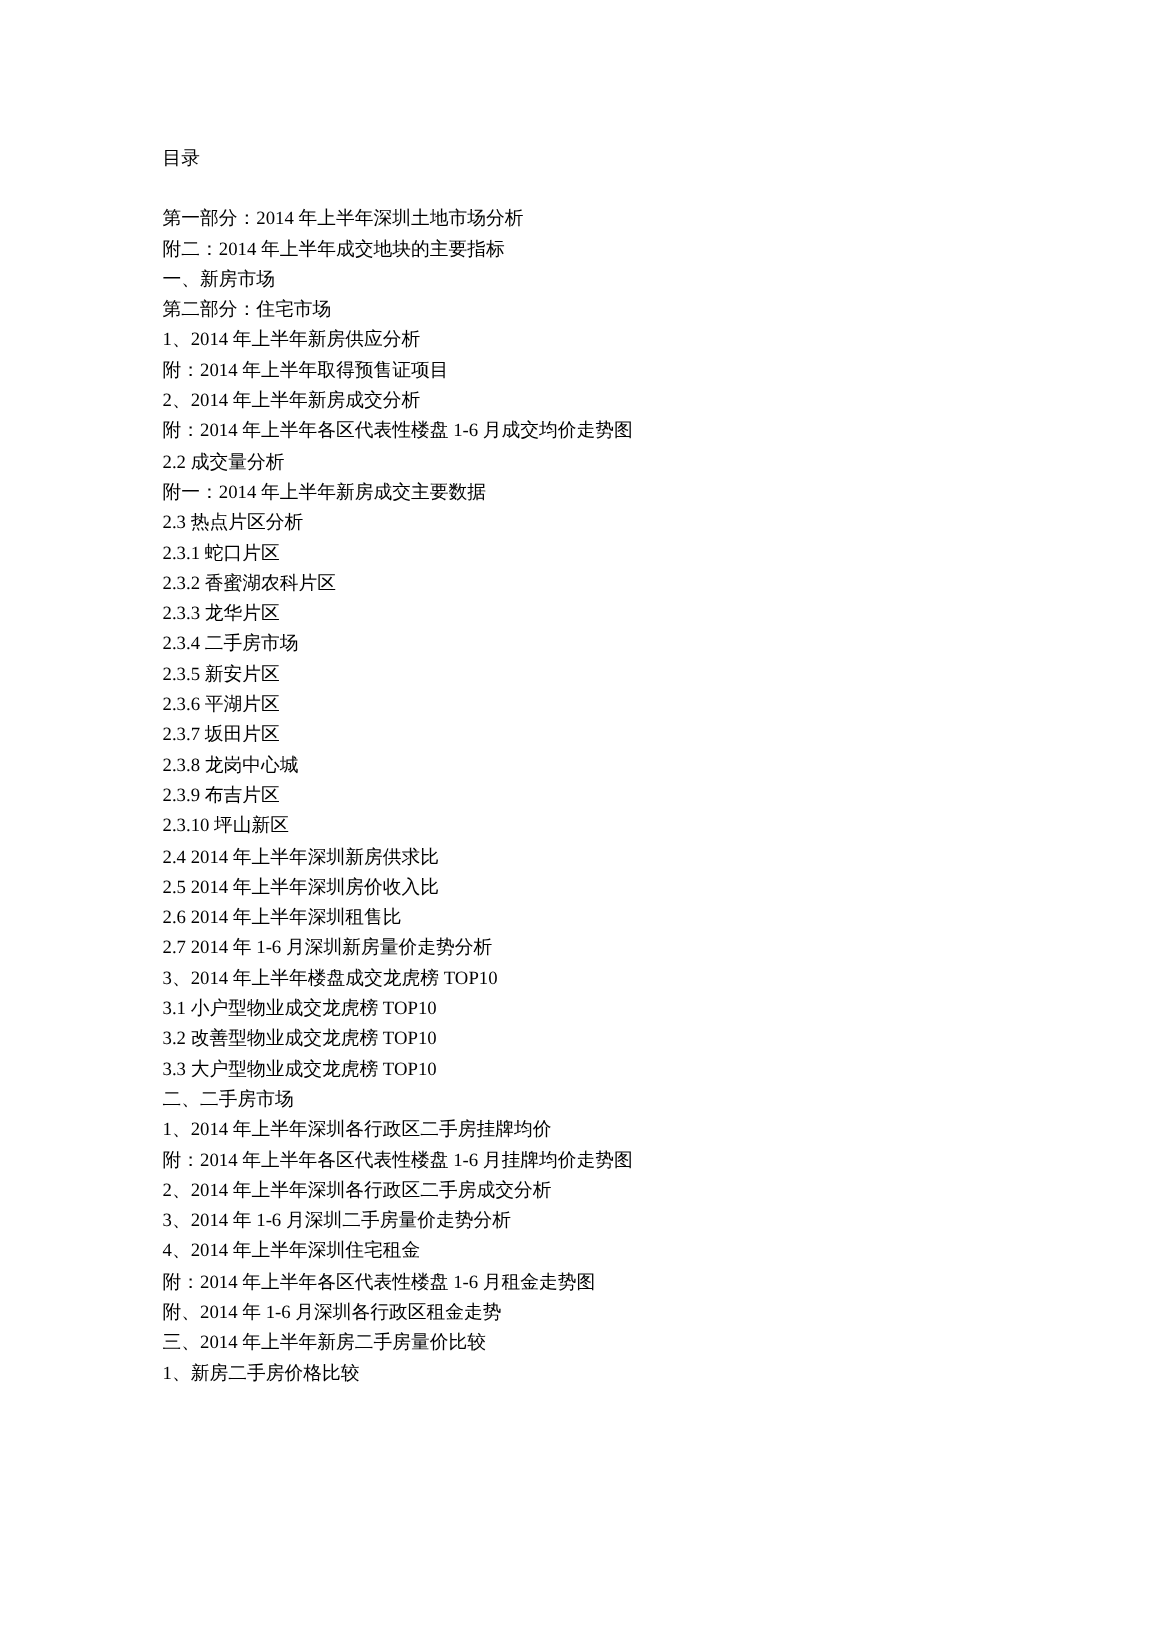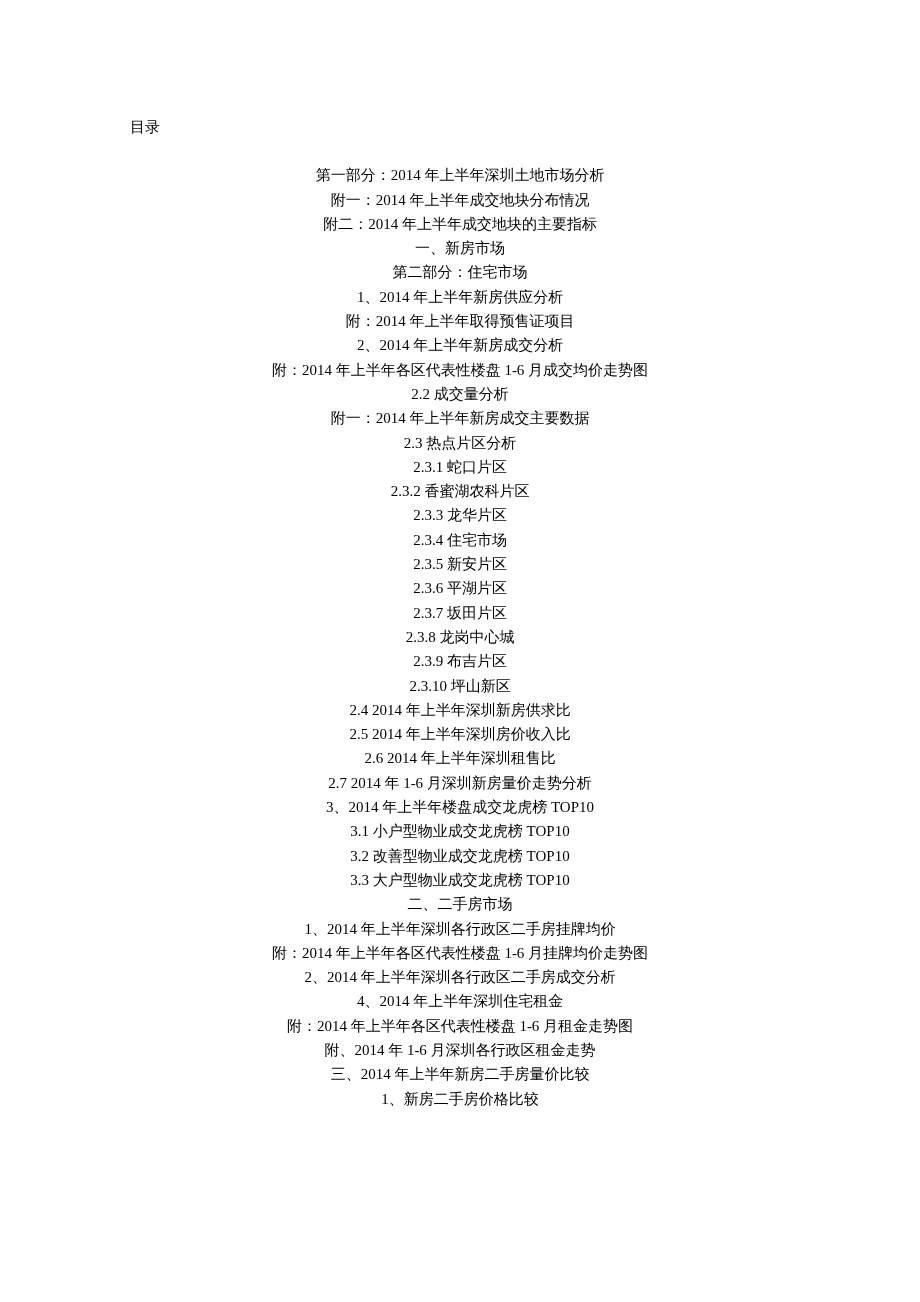--- a/index.html
+++ b/index.html
@@ -14,61 +14,60 @@
       color: #000000;
       width: 920px;
       padding: 115px 130px 50px 130px;
       line-height: 1.62;
     }
     .toc-title {
       margin-bottom: 24px;
     }
     .toc-line {
       white-space: nowrap;
-      text-align: center;
     }
   </style>
 </head>
 <body>
 
 <div class="toc-title">目录</div>
 
 <div>
   <div class="toc-line">第一部分：2014 年上半年深圳土地市场分析</div>
-  <div class="toc-line">附一：2014 年上半年成交地块分布情况</div>
   <div class="toc-line">附二：2014 年上半年成交地块的主要指标</div>
   <div class="toc-line">一、新房市场</div>
   <div class="toc-line">第二部分：住宅市场</div>
   <div class="toc-line">1、2014 年上半年新房供应分析</div>
   <div class="toc-line">附：2014 年上半年取得预售证项目</div>
   <div class="toc-line">2、2014 年上半年新房成交分析</div>
   <div class="toc-line">附：2014 年上半年各区代表性楼盘 1-6 月成交均价走势图</div>
   <div class="toc-line">2.2 成交量分析</div>
   <div class="toc-line">附一：2014 年上半年新房成交主要数据</div>
   <div class="toc-line">2.3 热点片区分析</div>
   <div class="toc-line">2.3.1 蛇口片区</div>
   <div class="toc-line">2.3.2 香蜜湖农科片区</div>
   <div class="toc-line">2.3.3 龙华片区</div>
-  <div class="toc-line">2.3.4 住宅市场</div>
+  <div class="toc-line">2.3.4 二手房市场</div>
   <div class="toc-line">2.3.5 新安片区</div>
   <div class="toc-line">2.3.6 平湖片区</div>
   <div class="toc-line">2.3.7 坂田片区</div>
   <div class="toc-line">2.3.8 龙岗中心城</div>
   <div class="toc-line">2.3.9 布吉片区</div>
   <div class="toc-line">2.3.10 坪山新区</div>
   <div class="toc-line">2.4 2014 年上半年深圳新房供求比</div>
   <div class="toc-line">2.5 2014 年上半年深圳房价收入比</div>
   <div class="toc-line">2.6 2014 年上半年深圳租售比</div>
   <div class="toc-line">2.7 2014 年 1-6 月深圳新房量价走势分析</div>
   <div class="toc-line">3、2014 年上半年楼盘成交龙虎榜 TOP10</div>
   <div class="toc-line">3.1 小户型物业成交龙虎榜 TOP10</div>
   <div class="toc-line">3.2 改善型物业成交龙虎榜 TOP10</div>
   <div class="toc-line">3.3 大户型物业成交龙虎榜 TOP10</div>
   <div class="toc-line">二、二手房市场</div>
   <div class="toc-line">1、2014 年上半年深圳各行政区二手房挂牌均价</div>
   <div class="toc-line">附：2014 年上半年各区代表性楼盘 1-6 月挂牌均价走势图</div>
   <div class="toc-line">2、2014 年上半年深圳各行政区二手房成交分析</div>
+  <div class="toc-line">3、2014 年 1-6 月深圳二手房量价走势分析</div>
   <div class="toc-line">4、2014 年上半年深圳住宅租金</div>
   <div class="toc-line">附：2014 年上半年各区代表性楼盘 1-6 月租金走势图</div>
   <div class="toc-line">附、2014 年 1-6 月深圳各行政区租金走势</div>
   <div class="toc-line">三、2014 年上半年新房二手房量价比较</div>
   <div class="toc-line">1、新房二手房价格比较</div>
 </div>
 
 </body></html>

